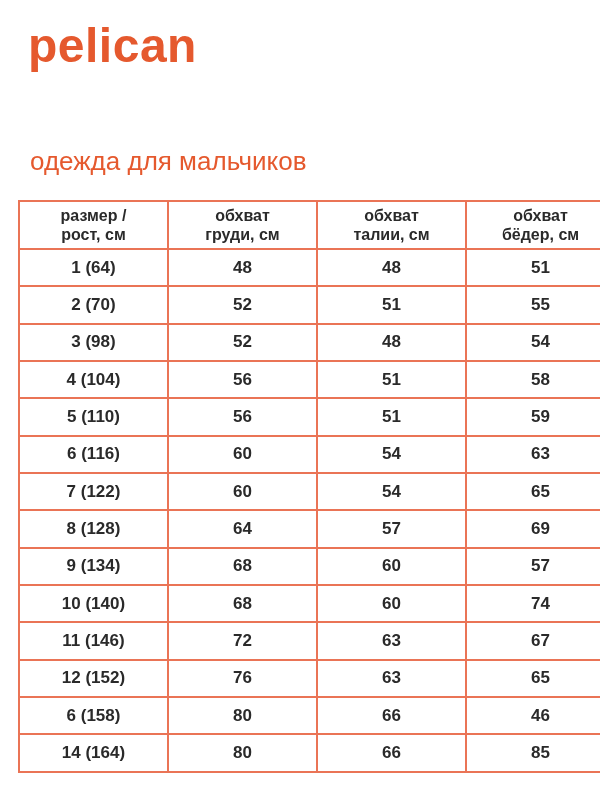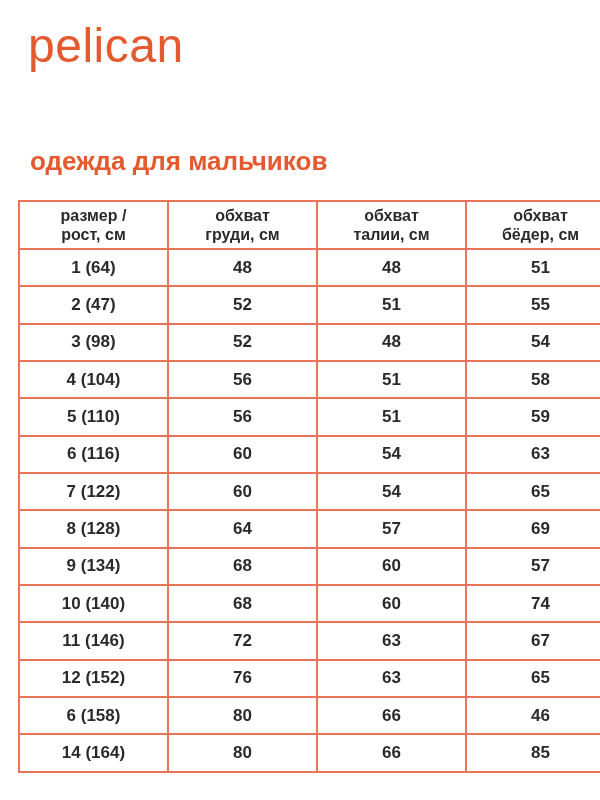--- a/index.html
+++ b/index.html
@@ -13,30 +13,30 @@
     width: 600px;
     height: 800px;
     background: #ffffff;
     overflow: hidden;
   }
   .logo {
     position: absolute;
     left: 28px;
     top: 18px;
     font-size: 48px;
-    font-weight: 400;
+    font-weight: 700;
     letter-spacing: 0.5px;
     color: #e5592e;
   }
   .page-title {
     position: absolute;
     left: 30px;
     top: 146px;
     font-size: 26px;
-    font-weight: 700;
+    font-weight: 400;
     color: #e5592e;
   }
   table.size-table {
     position: absolute;
     left: 18px;
     top: 200px;
     width: 598px;
     height: 573px;
     border-collapse: collapse;
     table-layout: fixed;
@@ -85,21 +85,21 @@
       </tr>
     </thead>
     <tbody>
         <tr>
           <td>1 (64)</td>
           <td>48</td>
           <td>48</td>
           <td>51</td>
         </tr>
         <tr>
-          <td>2 (47)</td>
+          <td>2 (70)</td>
           <td>52</td>
           <td>51</td>
           <td>55</td>
         </tr>
         <tr>
           <td>3 (98)</td>
           <td>52</td>
           <td>48</td>
           <td>54</td>
         </tr>

